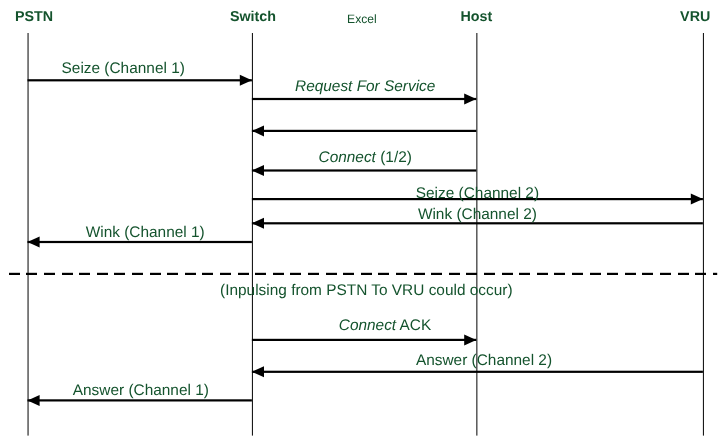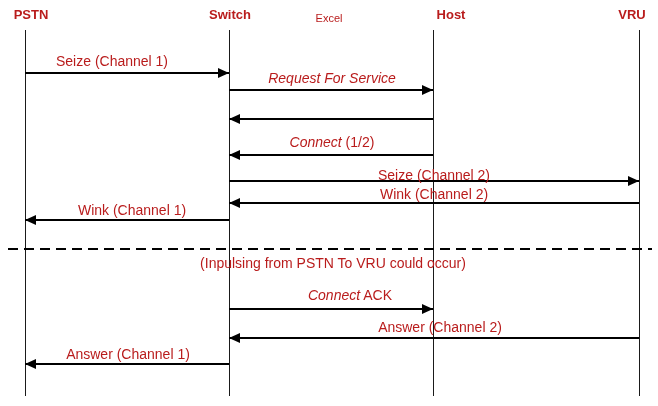--- a/index.html
+++ b/index.html
@@ -6,21 +6,21 @@
     margin: 0;
     padding: 0;
     background: #ffffff;
   }
   #canvas {
     position: relative;
     width: 658px;
     height: 406px;
     background: #ffffff;
     font-family: "Liberation Sans", sans-serif;
-    color: #b91c1c;
+    color: #14532d;
     overflow: hidden;
   }
   .actor-label {
     position: absolute;
     font-size: 13px;
     font-weight: bold;
     white-space: nowrap;
     transform: translateX(-50%);
     line-height: 14px;
   }
@@ -66,21 +66,21 @@
   }
 </style>
 </head>
 <body>
 
 <div id="canvas">
     <div class="actor-label" style="left: 31px; top: 8px;">PSTN</div>
     <div class="lifeline" style="left: 25px; top: 30px; height: 366px;"></div>
     <div class="actor-label" style="left: 230px; top: 8px;">Switch</div>
     <div class="lifeline" style="left: 229px; top: 30px; height: 366px;"></div>
-    <div class="actor-label" style="left: 433px; top: 8px; margin-left: 18px;">Host</div>
+    <div class="actor-label" style="left: 433px; top: 8px;">Host</div>
     <div class="lifeline" style="left: 433px; top: 30px; height: 366px;"></div>
     <div class="actor-label" style="left: 632px; top: 8px;">VRU</div>
     <div class="lifeline" style="left: 639px; top: 30px; height: 366px;"></div>
     <div class="protocol-label" style="left: 329px; top: 12px;">Excel</div>
     <div class="msg-line" style="left: 25px; top: 72px; width: 204px;"></div>
     <div class="arrowhead right" style="left: 218px; top: 68px;"></div>
     <div class="msg-label" style="left: 112px; top: 55px;"><span>Seize (Channel 1)</span></div>
     <div class="msg-line" style="left: 229px; top: 89px; width: 204px;"></div>
     <div class="arrowhead right" style="left: 422px; top: 85px;"></div>
     <div class="msg-label" style="left: 332px; top: 72px;"><span class="it">Request For Service</span></div>

